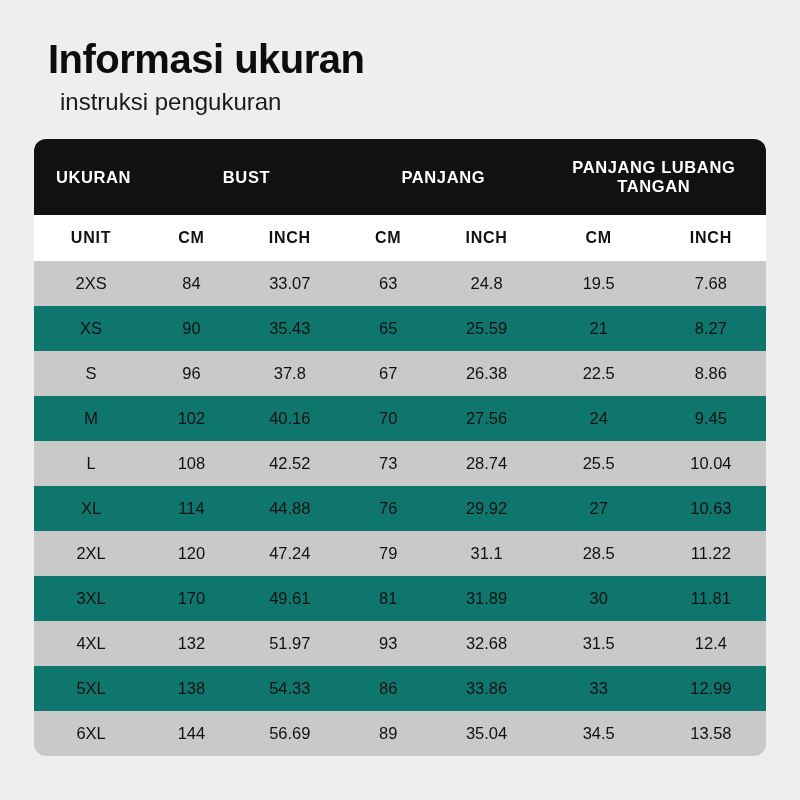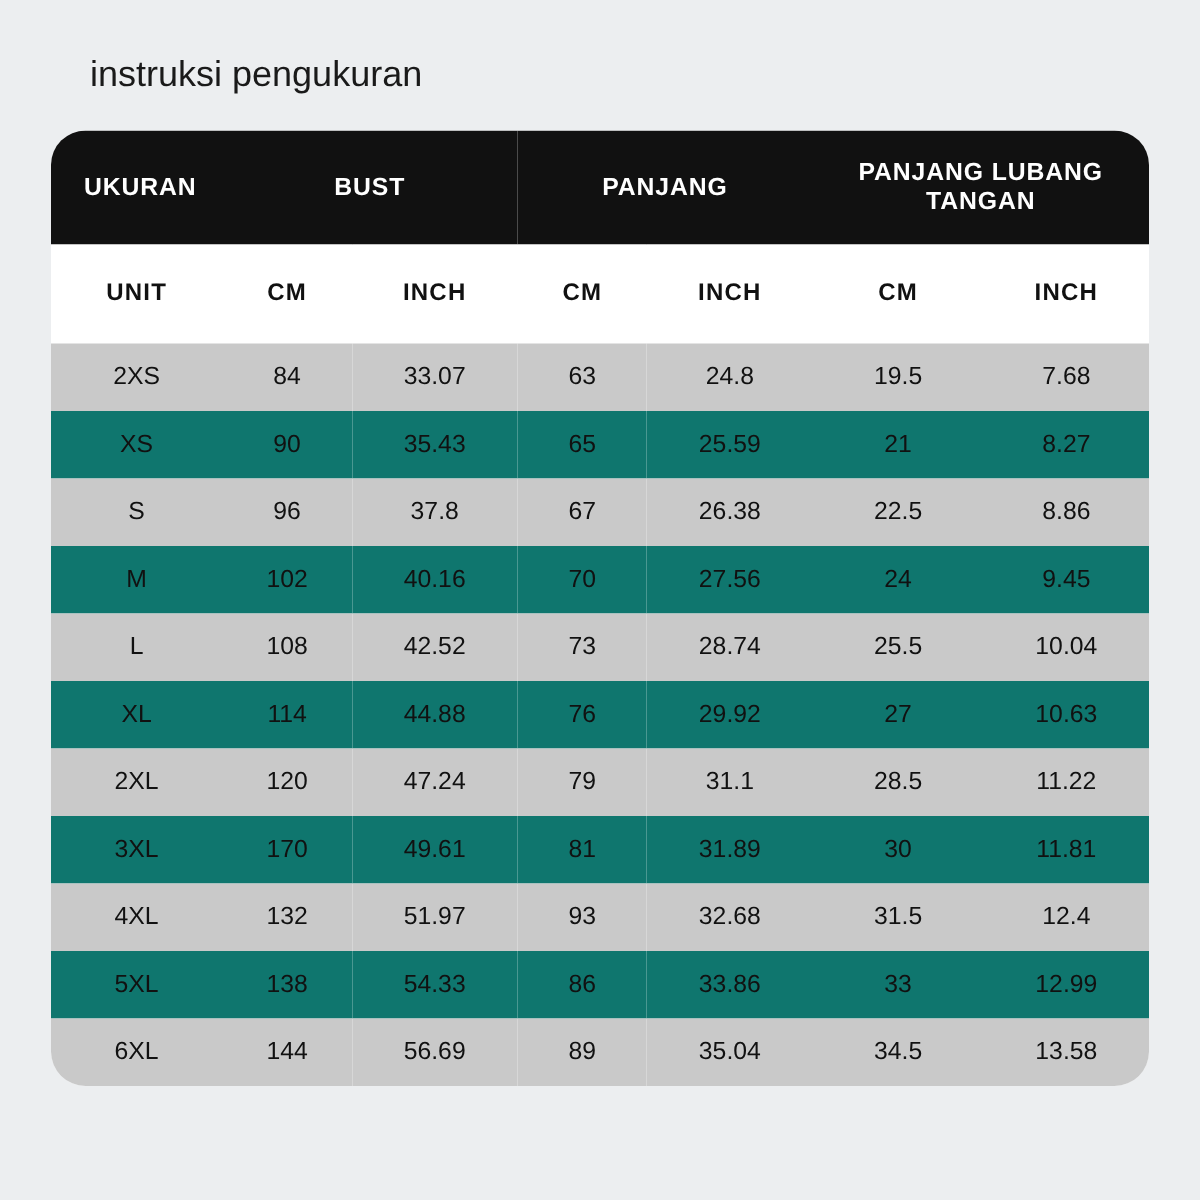--- a/index.html
+++ b/index.html
@@ -30,21 +30,21 @@
   }
   .subtitle {
     font-size: 24px;
     font-weight: normal;
     color: #1a1a1a;
     margin: 0 0 22px 26px;
     line-height: 1.3;
   }
   .table-card {
     margin: 0 0 0 0;
-    border-radius: 23px;
+    border-radius: 12px;
     overflow: hidden;
     background: #ffffff;
     box-shadow: 0 0 0 0 rgba(0,0,0,0);
   }
   table.size-table {
     width: 100%;
     border-collapse: collapse;
     table-layout: fixed;
   }
   table.size-table th,
@@ -63,21 +63,21 @@
   thead.main-head th.col-size {
     text-align: left;
     padding-left: 22px;
   }
   tr.unit-row td {
     background: #ffffff;
     color: #111111;
     font-size: 16px;
     font-weight: bold;
     letter-spacing: 0.8px;
-    padding: 24px 2px;
+    padding: 14px 2px;
   }
   tbody.body-rows td {
     font-size: 16.5px;
     color: #111111;
     padding: 13px 2px;
   }
   tbody.body-rows tr.shaded td {
     background: #c9c9c9;
   }
   tbody.body-rows tr.plain td {
@@ -92,20 +92,21 @@
   col.c4 { width: 11%; }
   col.c5 { width: 14%; }
   col.c6 { width: 14.5%; }
   col.c7 { width: 14%; }
 </style>
 </head>
 <body>
 
 <div class="page">
 
+  <h1 class="title">Informasi ukuran</h1>
   <h2 class="subtitle">instruksi pengukuran</h2>
 
   <div class="table-card">
     <table class="size-table">
       <colgroup>
         <col class="c1">
           <col class="c2">
           <col class="c3">
           <col class="c4">
           <col class="c5">

